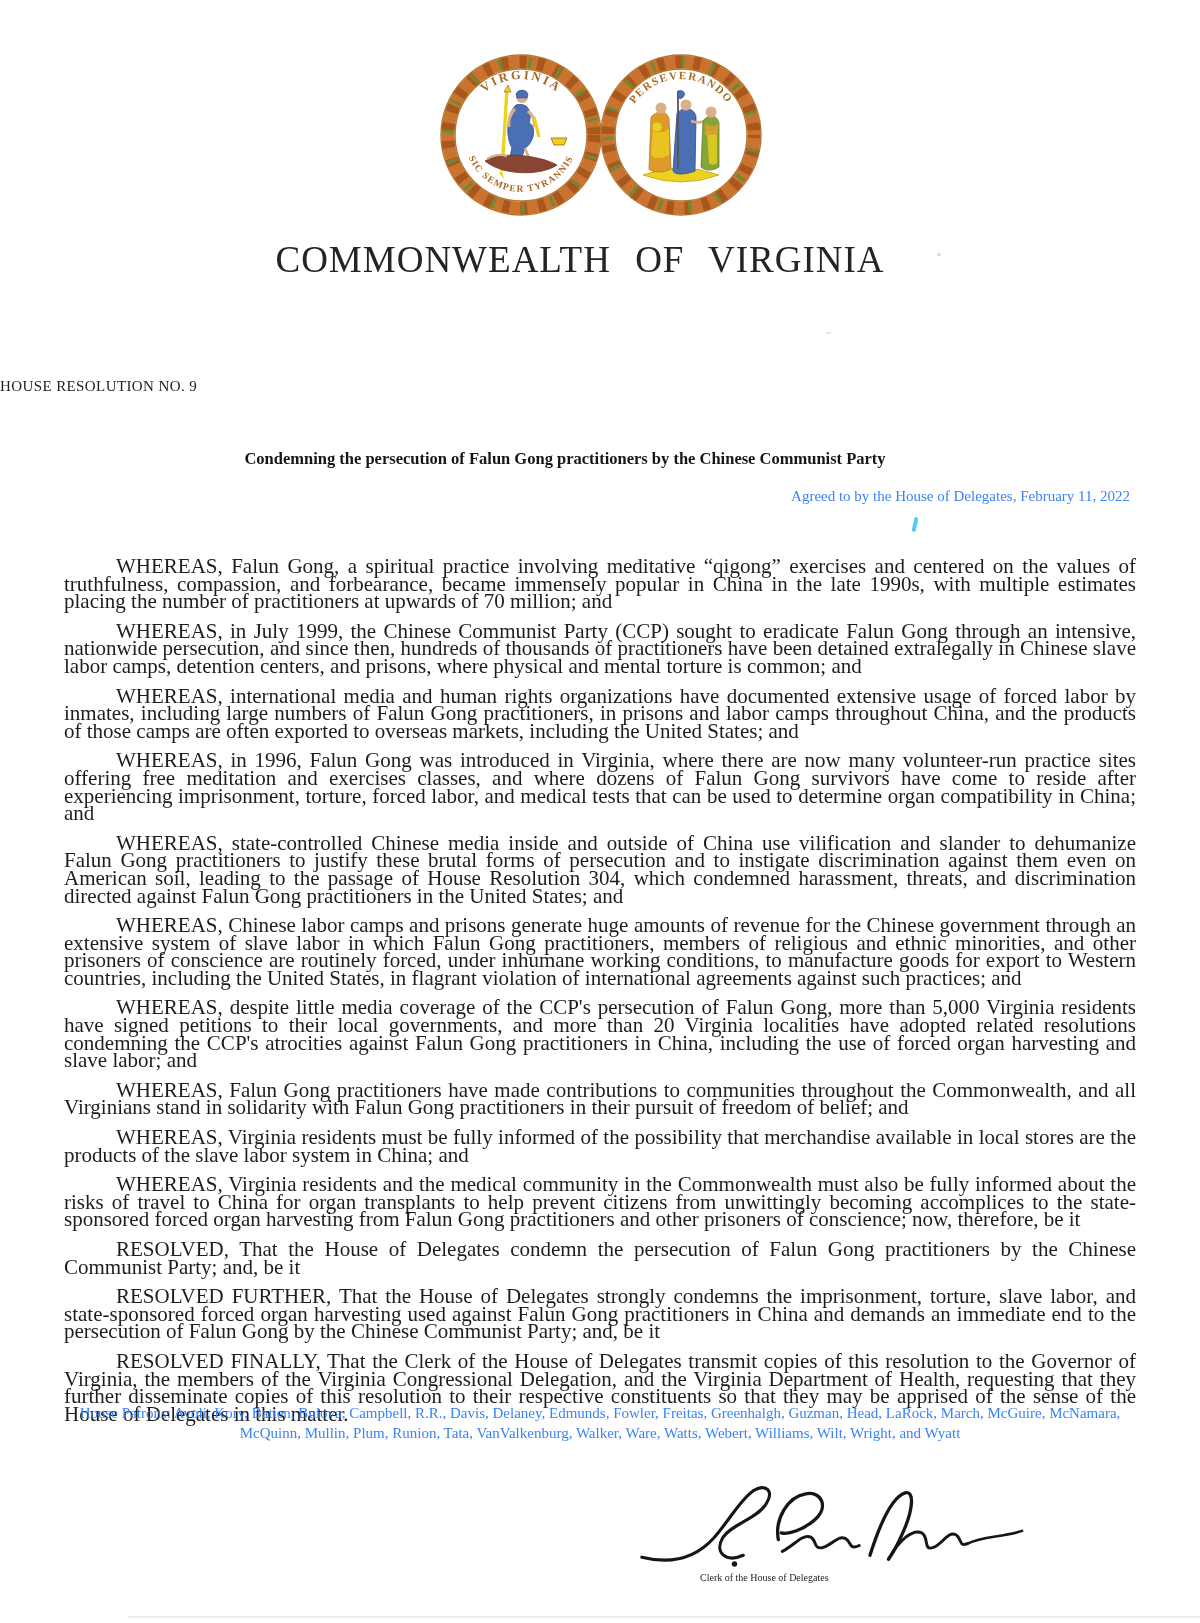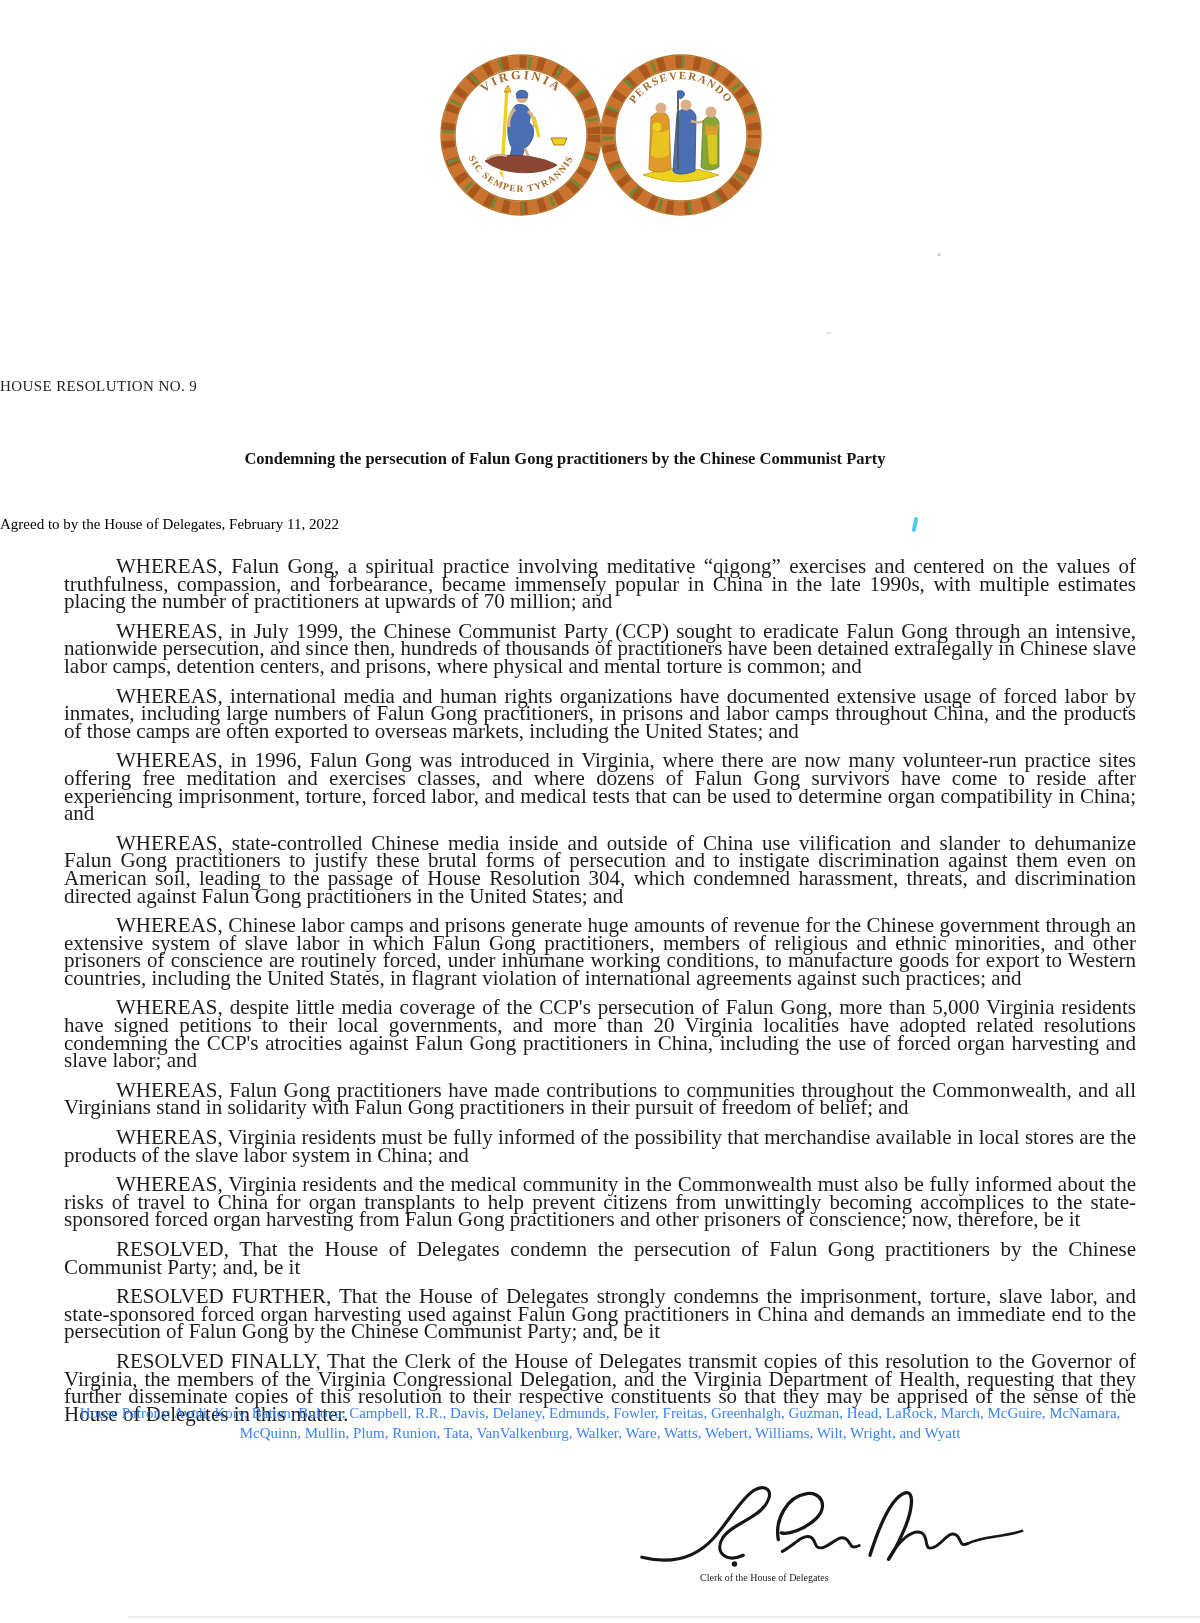--- a/index.html
+++ b/index.html
@@ -29,22 +29,22 @@
   }
   .res-no {
     position: absolute; left: 0; top: 378px; width: 1130px;
     text-align: left; font-size: 15px; letter-spacing: 0.4px; color: #222;
   }
   .res-title {
     position: absolute; left: 0; top: 449px; width: 1130px;
     text-align: center; font-size: 16.5px; font-weight: 700; color: #161616;
   }
   .agreed-line {
-    position: absolute; left: 0; top: 516px; width: 1130px;
-    text-align: left; font-size: 15px; color: #000000;
+    position: absolute; left: 0; top: 488px; width: 1130px;
+    text-align: right; font-size: 15px; color: #3b82f6;
   }
 
   
   .res-body {
     position: absolute; left: 64px; top: 558px; width: 1072px;
   }
   .res-body p {
     font-size: 21px; line-height: 17.6px;
     text-align: justify; text-indent: 52px;
     margin: 0 0 12px 0;
@@ -152,20 +152,21 @@
 
     <path d="M 22 -14 C 28 -22 36 -20 38 -12 L 38 32 C 32 36 24 36 20 32 Z" fill="#85a635" stroke="#5f7d34" stroke-width="0.8"></path>
     <path d="M 26 -4 L 28 28 C 30 30 34 30 36 28 L 36 -4 Z" fill="#ecd21e" opacity="0.8"></path>
     <circle cx="30" cy="-23" r="5.5" fill="#d9b08a"></circle>
     <path d="M 24 -12 C 30 -8 36 -8 38 -12 L 36 0 L 24 0 Z" fill="#e09a2a" opacity="0.85"></path>
   </g>
 </svg>
 
 <header>
   <div class="masthead">
+    <div>COMMONWEALTH OF VIRGINIA</div>
   </div>
 </header>
 
 <div class="res-no">HOUSE RESOLUTION NO. 9</div>
 <div class="res-title">Condemning the persecution of Falun Gong practitioners by the Chinese Communist Party</div>
 <div class="agreed-line">Agreed to by the House of Delegates, February 11, 2022</div>
 
 <main class="res-body">
   <p>WHEREAS, Falun Gong, a spiritual practice involving meditative “qigong” exercises and centered on the values of truthfulness, compassion, and forbearance, became immensely popular in China in the late 1990s, with multiple estimates placing the number of practitioners at upwards of 70 million; and</p>
   <p>WHEREAS, in July 1999, the Chinese Communist Party (CCP) sought to eradicate Falun Gong through an intensive, nationwide persecution, and since then, hundreds of thousands of practitioners have been detained extralegally in Chinese slave labor camps, detention centers, and prisons, where physical and mental torture is common; and</p>

